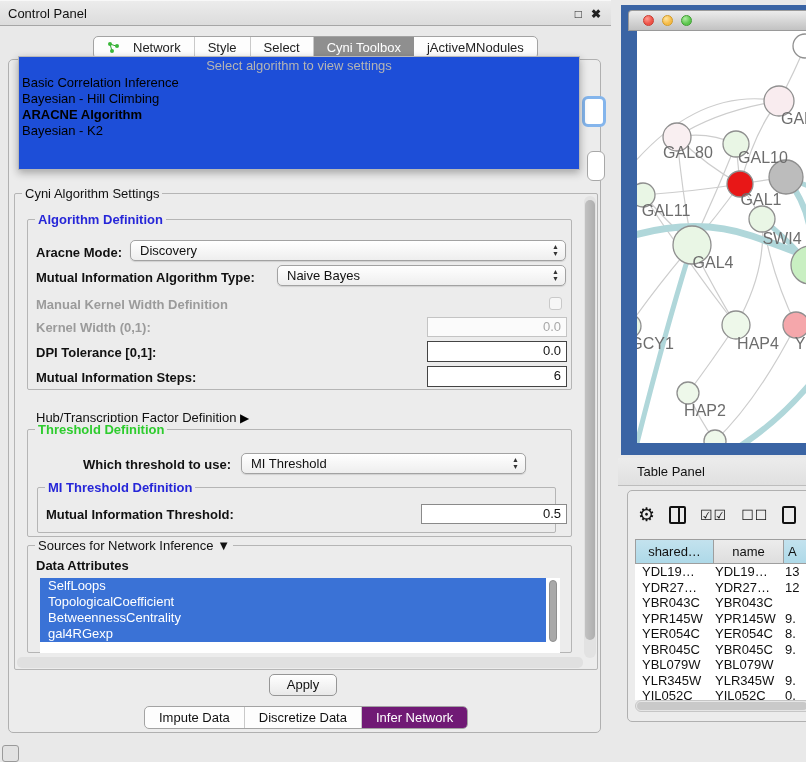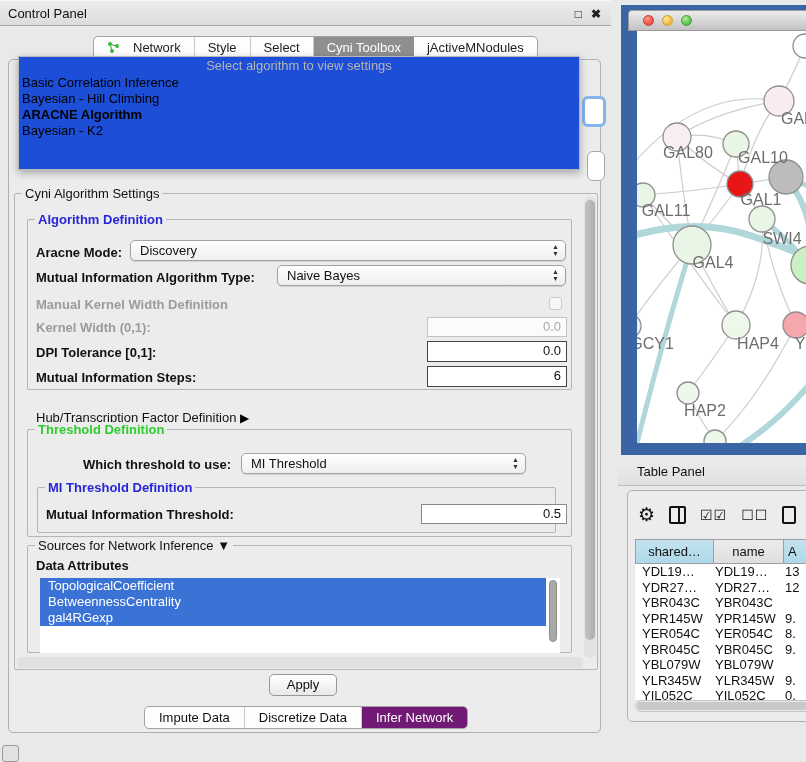--- a/index.html
+++ b/index.html
@@ -309,20 +309,21 @@
 <div class="field" style="left:421px; top:504px; width:146px;">0.5</div>
 
 <div class="fs" style="left:27px; top:545px; width:545px; height:108px;">
   <span class="legend">
     <span>Sources for Network Inference ▼</span>
   </span>
 </div>
 <div class="lbl b" style="left:36px; top:558px;">Data Attributes</div>
 <div class="attr-list" id="attr-list">
   <div class="attr-scroll"></div>
+<div class="attr-item">SelfLoops</div>
     <div class="attr-item">TopologicalCoefficient</div>
     <div class="attr-item">BetweennessCentrality</div>
     <div class="attr-item">gal4RGexp</div>
   </div>
 
 <div class="vscroll">
     <div class="thumb"></div>
   </div>
 <div class="hscroll"></div>
 

